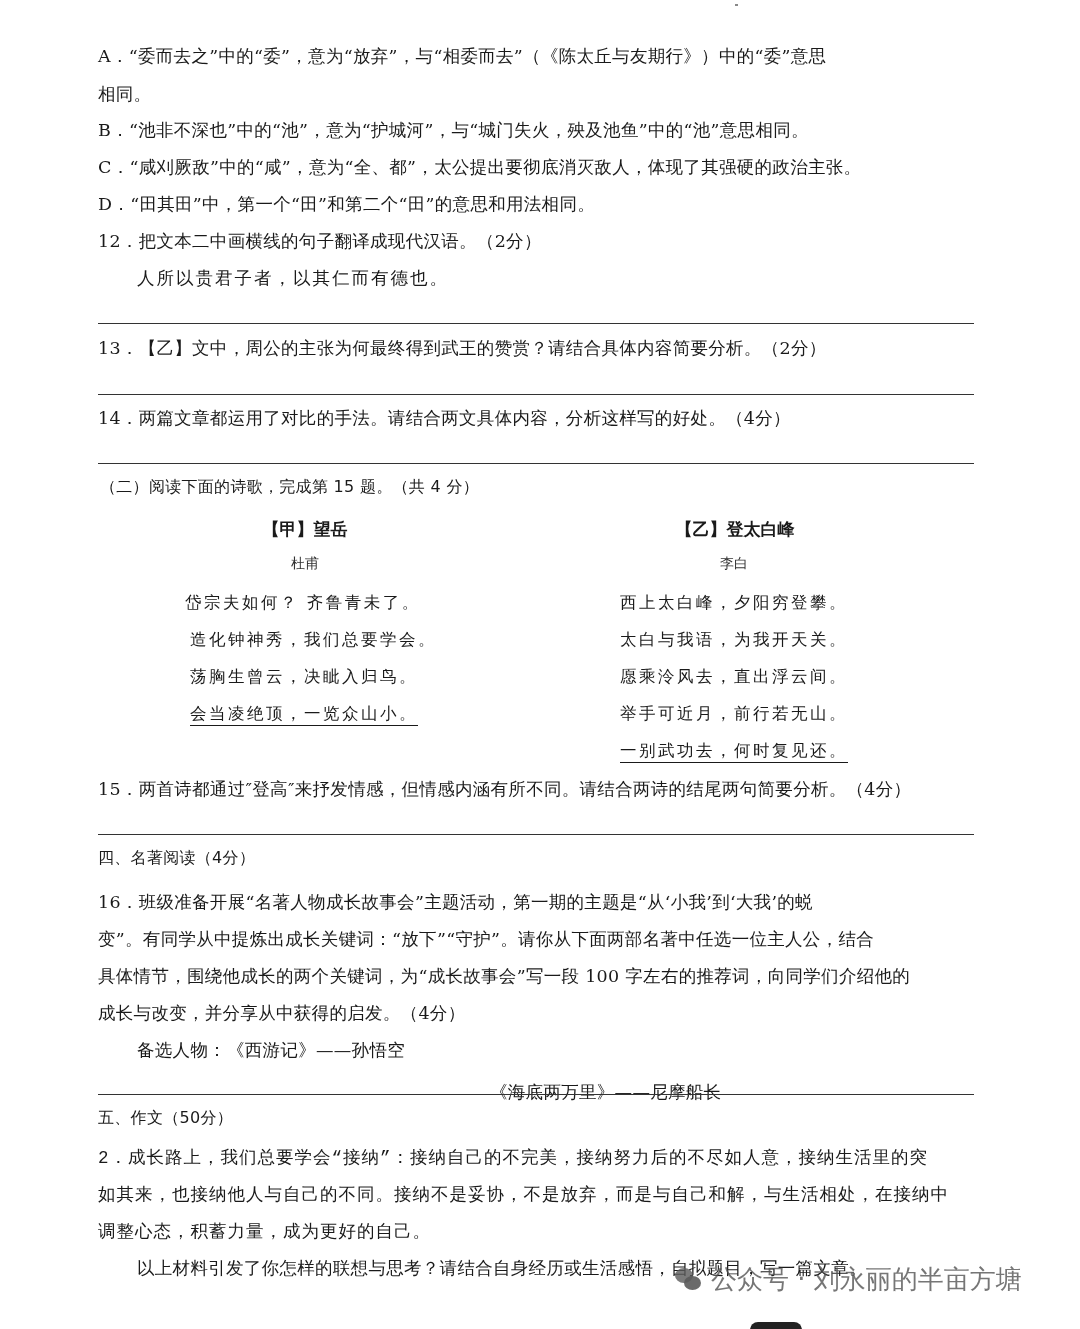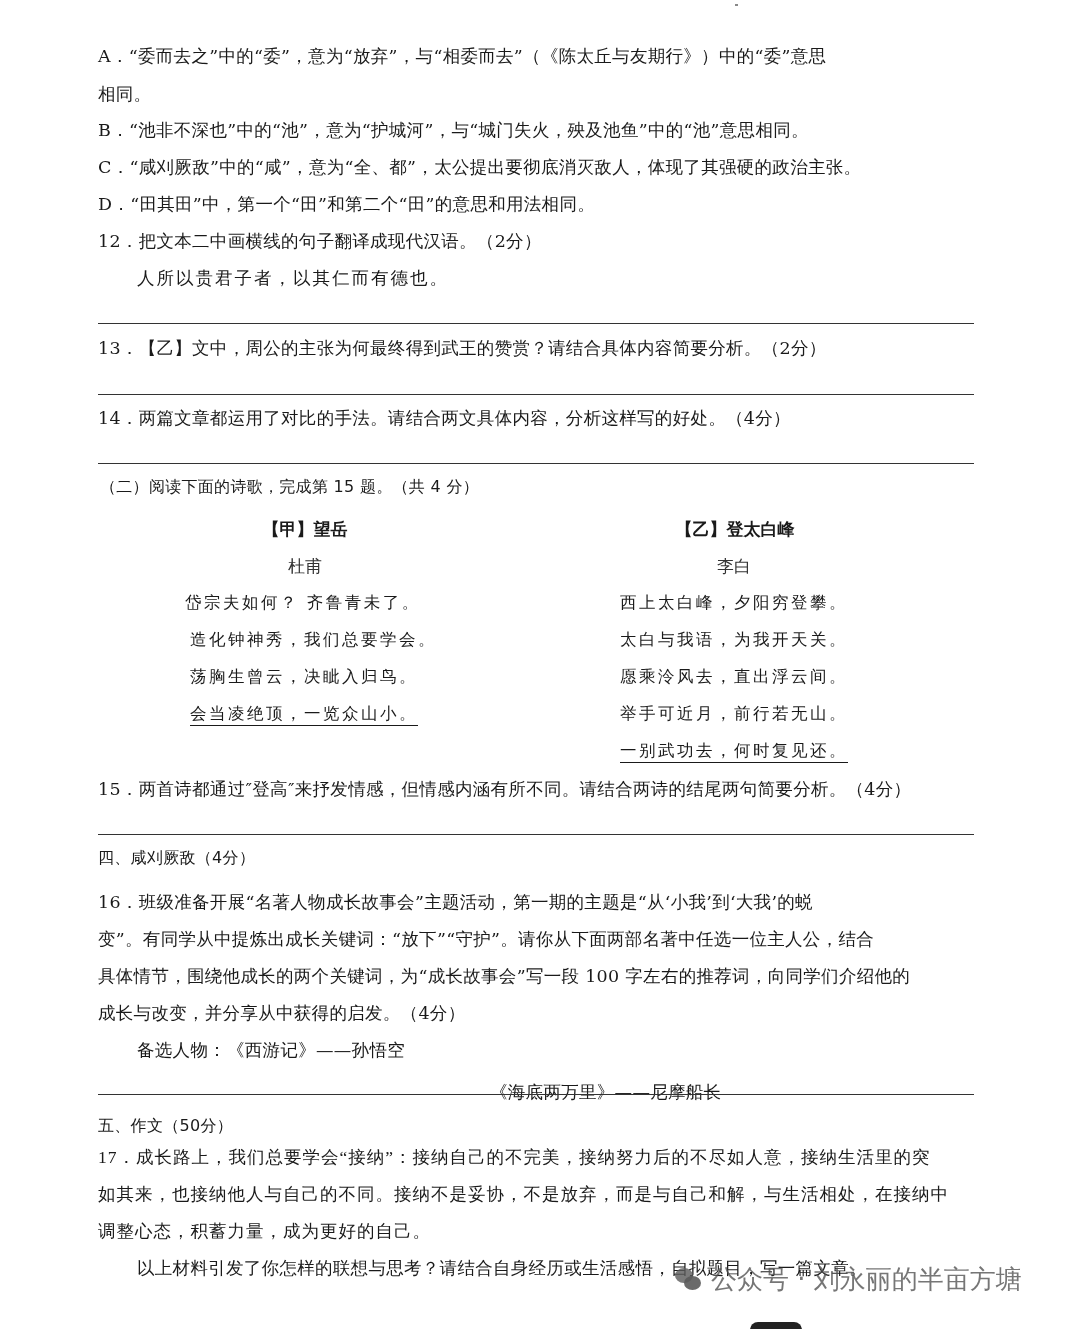--- a/index.html
+++ b/index.html
@@ -2,25 +2,25 @@
 <html><head>
 <meta charset="utf-8">
 <style>
   html, body { margin: 0; padding: 0; background: #ffffff; }
   body {
     width: 1080px; height: 1329px; position: relative; overflow: hidden;
     font-family: "DejaVu Serif", "Liberation Serif", serif;
     color: #1a1a1a;
   }
   .ln { position: absolute; left: 98px; font-size: 17.5px; white-space: nowrap; letter-spacing: 0.3px; }
-  .kai { font-family: Liberation Serif, serif; letter-spacing: 2px; }
+  .kai { font-family: Liberation Mono, monospace; letter-spacing: 2px; }
   .rule { position: absolute; left: 98px; width: 876px; height: 0; border-top: 1.4px solid #333; }
   .bold { font-weight: normal; font-family: "DejaVu Sans", "Liberation Sans", sans-serif; font-size: 16px; }
   .ptitle { position: absolute; font-weight: bold; font-family: Liberation Serif, serif; font-size: 17px; text-align: center; }
-  .pauthor { position: absolute; font-size: 17px; text-align: center; color: #333; }
+  .pauthor { position: absolute; font-size: 14px; text-align: center; color: #333; }
   .pline { position: absolute; font-size: 16.5px; letter-spacing: 2.5px; white-space: nowrap; }
   .ul { text-decoration: underline; text-underline-offset: 6px; }
   .watermark {
     position: absolute; left: 675px; top: 1262px; font-family: "DejaVu Sans", sans-serif;
     font-size: 26px; color: rgba(80,80,80,0.78); white-space: nowrap; display: flex; align-items: center;
   }
   .wm-icon { width: 28px; height: 24px; position: relative; margin-right: 8px; }
   .wm-icon .b1 { position: absolute; left: 0; top: 0; width: 18px; height: 15px; border-radius: 50%; background: rgba(90,90,90,0.8); }
   .wm-icon .b2 { position: absolute; left: 9px; top: 8px; width: 17px; height: 14px; border-radius: 50%; background: rgba(90,90,90,0.9); }
   .topdot { position: absolute; left: 735px; top: 4px; width: 3px; height: 2px; background: #888; }
@@ -60,34 +60,34 @@
 <div class="pauthor" style="top:555px; left:684px; width:100px;">李白</div>
 <div class="pline" style="top:592px; left:620px;">西上太白峰，夕阳穷登攀。</div>
 <div class="pline" style="top:629px; left:620px;">太白与我语，为我开天关。</div>
 <div class="pline" style="top:666px; left:620px;">愿乘泠风去，直出浮云间。</div>
 <div class="pline" style="top:703px; left:620px;">举手可近月，前行若无山。</div>
 <div class="pline ul" style="top:740px; left:620px;">一别武功去，何时复见还。</div>
 
 <div class="ln" style="top:777px">15．两首诗都通过″登高″来抒发情感，但情感内涵有所不同。请结合两诗的结尾两句简要分析。（4分）</div>
 <div class="rule" style="top:834px"></div>
 
-<div class="ln bold" style="top:848px;">四、咸刈厥敌（4分）</div>
+<div class="ln bold" style="top:848px;">四、名著阅读（4分）</div>
 
 <div class="ln" style="top:890px">16．班级准备开展“名著人物成长故事会”主题活动，第一期的主题是“从‘小我’到‘大我’的蜕</div>
 <div class="ln" style="top:927px">变”。有同学从中提炼出成长关键词：“放下”“守护”。请你从下面两部名著中任选一位主人公，结合</div>
 <div class="ln" style="top:964px">具体情节，围绕他成长的两个关键词，为“成长故事会”写一段 100 字左右的推荐词，向同学们介绍他的</div>
 <div class="ln" style="top:1001px">成长与改变，并分享从中获得的启发。（4分）</div>
 <div class="ln" style="top:1038px; left:137px;">备选人物：</div>
 <div class="ln" style="top:1038px; left:227px;">《西游记》——孙悟空</div>
 <div class="ln" style="top:1080px; left:490px;">《海底两万里》——尼摩船长</div>
 <div class="rule" style="top:1094px"></div>
 
-<div class="ln bold" style="top:1108px;margin-top:8px;">五、作文（50分）</div>
+<div class="ln bold" style="top:1108px;">五、作文（50分）</div>
 
-<div class="ln kai" style="top:1145px; letter-spacing:1px;">17．成长路上，我们总要学会“接纳”：接纳自己的不完美，接纳努力后的不尽如人意，接纳生活里的突</div>
+<div class="ln kai" style="top:1145px; letter-spacing:1px;">2．成长路上，我们总要学会“接纳”：接纳自己的不完美，接纳努力后的不尽如人意，接纳生活里的突</div>
 <div class="ln kai" style="top:1182px; letter-spacing:1px;">如其来，也接纳他人与自己的不同。接纳不是妥协，不是放弃，而是与自己和解，与生活相处，在接纳中</div>
 <div class="ln kai" style="top:1219px; letter-spacing:1px;">调整心态，积蓄力量，成为更好的自己。</div>
 <div class="ln" style="top:1256px; left:137px;">以上材料引发了你怎样的联想与思考？请结合自身经历或生活感悟，自拟题目，写一篇文章。</div>
 
 <div class="watermark">
   <span class="wm-icon">
       <span class="b1"></span>
       <span class="b2"></span>
     </span>
   <span>公众号 · 刘永丽的半亩方塘</span>

